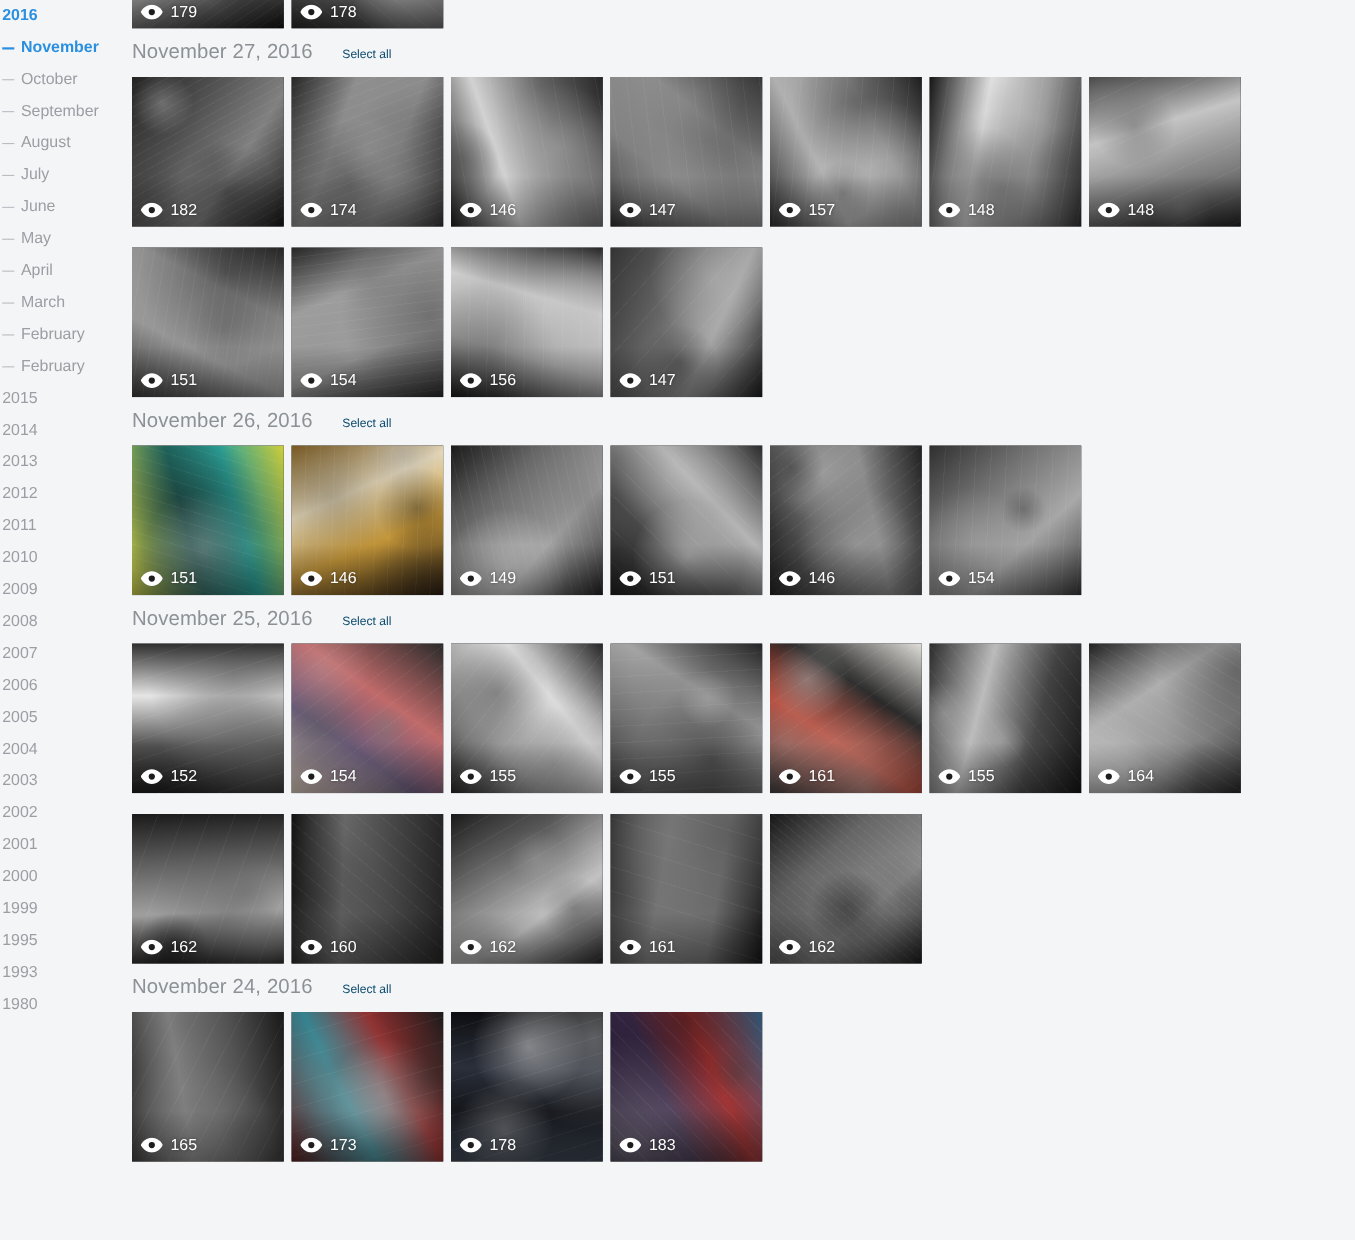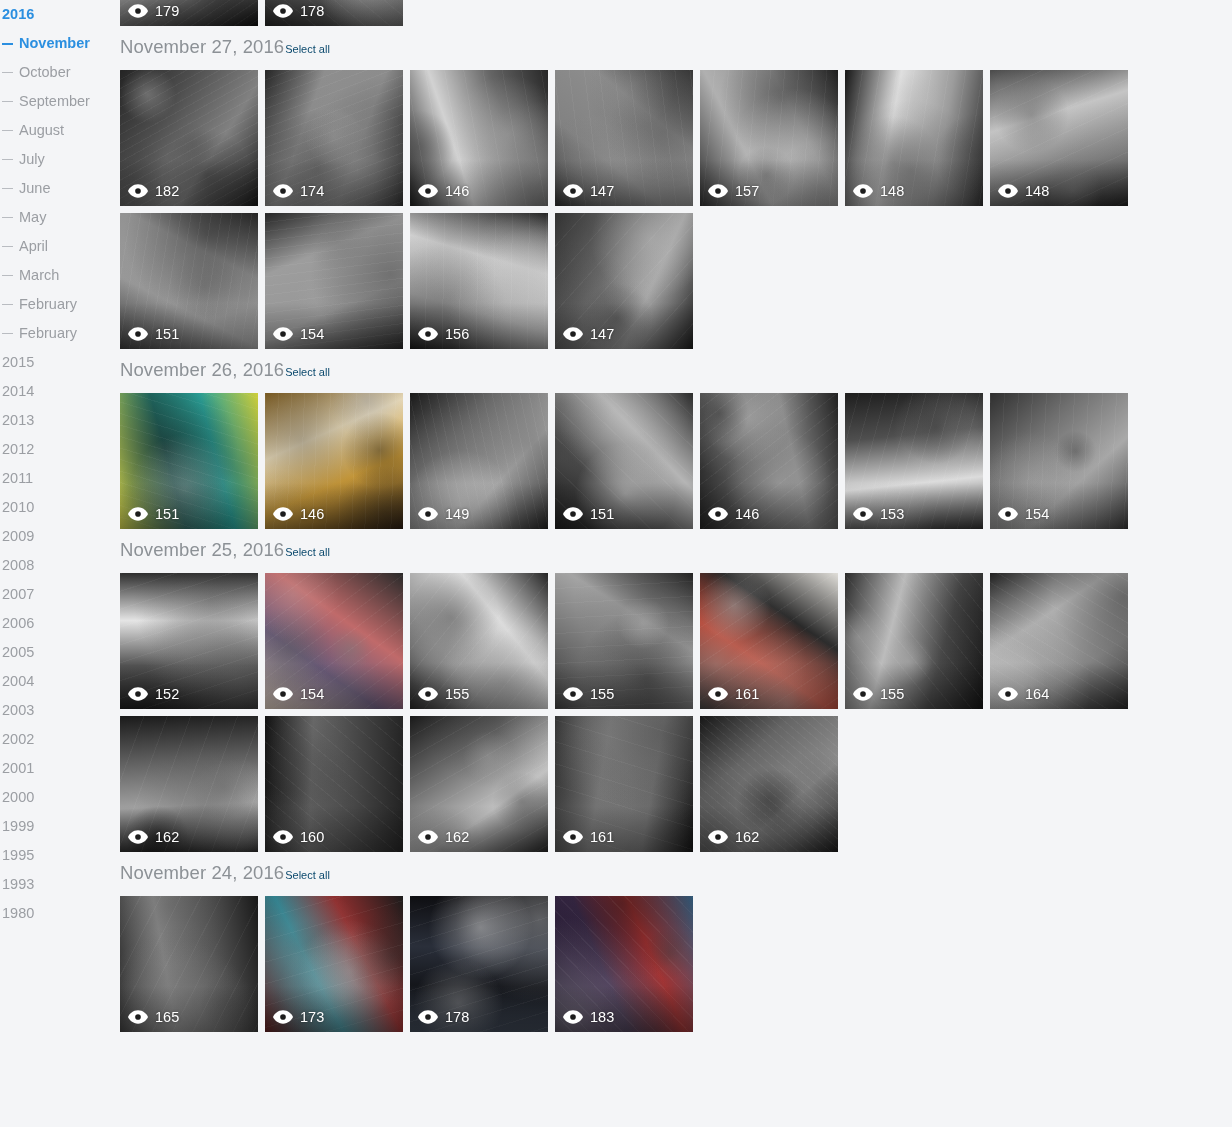--- a/index.html
+++ b/index.html
@@ -60,41 +60,41 @@
     position: relative;
     overflow: hidden;
     background: #f4f5f7;
     padding-left: 2px;
   }
 
   .group { margin-bottom: 0; }
   .group-head {
     display: flex;
     align-items: baseline;
-    gap: 1px;
+    gap: 27px;
     height: 44px;
     padding-top: 10px;
   }
   .group-date {
     font-size: 18.5px;
     color: #8c9196;
     font-weight: 400;
     letter-spacing: .1px;
   }
   .select-all {
     font-size: 11px;
     color: #0c4a6e;
     cursor: pointer;
     text-decoration: none;
   }
 
   .thumbs {
     display: flex;
     flex-wrap: wrap;
-    gap: 7px 7px;
+    gap: 19px 7px;
     width: 1016px;
   }
   .thumb {
     position: relative;
     width: 138px;
     height: 136px;
     flex: 0 0 138px;
     overflow: hidden;
     background: #2a2a2a;
     cursor: pointer;
@@ -506,36 +506,20 @@
                 <span>
                   <svg class="eye" viewBox="0 0 24 16" xmlns="http://www.w3.org/2000/svg" aria-hidden="true">
                     <path fill="#ffffff" d="M12 0C6 0 1.6 4.3 0 8c1.6 3.7 6 8 12 8s10.4-4.3 12-8c-1.6-3.7-6-8-12-8z"></path>
                     <circle cx="12" cy="8" r="3.4" fill="#1d1d1d"></circle>
                   </svg>
                 </span>
                 <span class="cnt">146</span>
               </div>
             </div>
             <div class="thumb">
-              <div class="art" style="background: linear-gradient(354deg, rgb(44, 44, 44) 0%, rgb(220, 220, 220) 35%, rgb(79, 79, 79) 68%, rgb(30, 30, 30) 100%);">
-                <div class="g-blobs" style="background: radial-gradient(circle at 36% 91%, rgba(197, 197, 197, 0.22) 0%, rgba(0, 0, 0, 0) 27%), radial-gradient(circle at 66% 25%, rgba(37, 37, 37, 0.41) 0%, rgba(0, 0, 0, 0) 27%), radial-gradient(circle at 73% 27%, rgba(195, 195, 195, 0.29) 0%, rgba(0, 0, 0, 0) 37%);"></div>
-                <div class="g-lines" style="background: repeating-linear-gradient(105deg, rgba(255, 255, 255, 0.043) 0px, rgba(255, 255, 255, 0.043) 1px, rgba(0, 0, 0, 0) 1px, rgba(0, 0, 0, 0) 13px);"></div>
-                <div style="position: absolute; left: 0px; right: 0px; bottom: 0px; height: 46px; background: linear-gradient(to top, rgba(0, 0, 0, 0.38), rgba(0, 0, 0, 0));"></div>
-              </div>
-              <div class="badge">
-                <span>
-                  <svg class="eye" viewBox="0 0 24 16" xmlns="http://www.w3.org/2000/svg" aria-hidden="true">
-                    <path fill="#ffffff" d="M12 0C6 0 1.6 4.3 0 8c1.6 3.7 6 8 12 8s10.4-4.3 12-8c-1.6-3.7-6-8-12-8z"></path>
-                    <circle cx="12" cy="8" r="3.4" fill="#1d1d1d"></circle>
-                  </svg>
-                </span>
-                <span class="cnt">153</span>
-              </div>
-            </div>
-            <div class="thumb">
               <div class="art" style="background: linear-gradient(317deg, rgb(48, 48, 48) 0%, rgb(169, 169, 169) 35%, rgb(112, 112, 112) 68%, rgb(47, 47, 47) 100%);">
                 <div class="g-blobs" style="background: radial-gradient(circle at 68% 74%, rgba(143, 143, 143, 0.32) 0%, rgba(0, 0, 0, 0) 42%), radial-gradient(circle at 28% 65%, rgba(171, 171, 171, 0.19) 0%, rgba(0, 0, 0, 0) 39%), radial-gradient(circle at 30% 64%, rgba(186, 186, 186, 0.18) 0%, rgba(0, 0, 0, 0) 36%), radial-gradient(circle at 62% 43%, rgba(4, 4, 4, 0.27) 0%, rgba(0, 0, 0, 0) 18%), radial-gradient(circle at 7% 96%, rgba(79, 79, 79, 0.21) 0%, rgba(0, 0, 0, 0) 32%);"></div>
                 <div class="g-lines" style="background: repeating-linear-gradient(93deg, rgba(255, 255, 255, 0.043) 0px, rgba(255, 255, 255, 0.043) 1px, rgba(0, 0, 0, 0) 1px, rgba(0, 0, 0, 0) 14px);"></div>
                 <div style="position: absolute; left: 0px; right: 0px; bottom: 0px; height: 46px; background: linear-gradient(to top, rgba(0, 0, 0, 0.38), rgba(0, 0, 0, 0));"></div>
               </div>
               <div class="badge">
                 <span>
                   <svg class="eye" viewBox="0 0 24 16" xmlns="http://www.w3.org/2000/svg" aria-hidden="true">
                     <path fill="#ffffff" d="M12 0C6 0 1.6 4.3 0 8c1.6 3.7 6 8 12 8s10.4-4.3 12-8c-1.6-3.7-6-8-12-8z"></path>
                     <circle cx="12" cy="8" r="3.4" fill="#1d1d1d"></circle>

